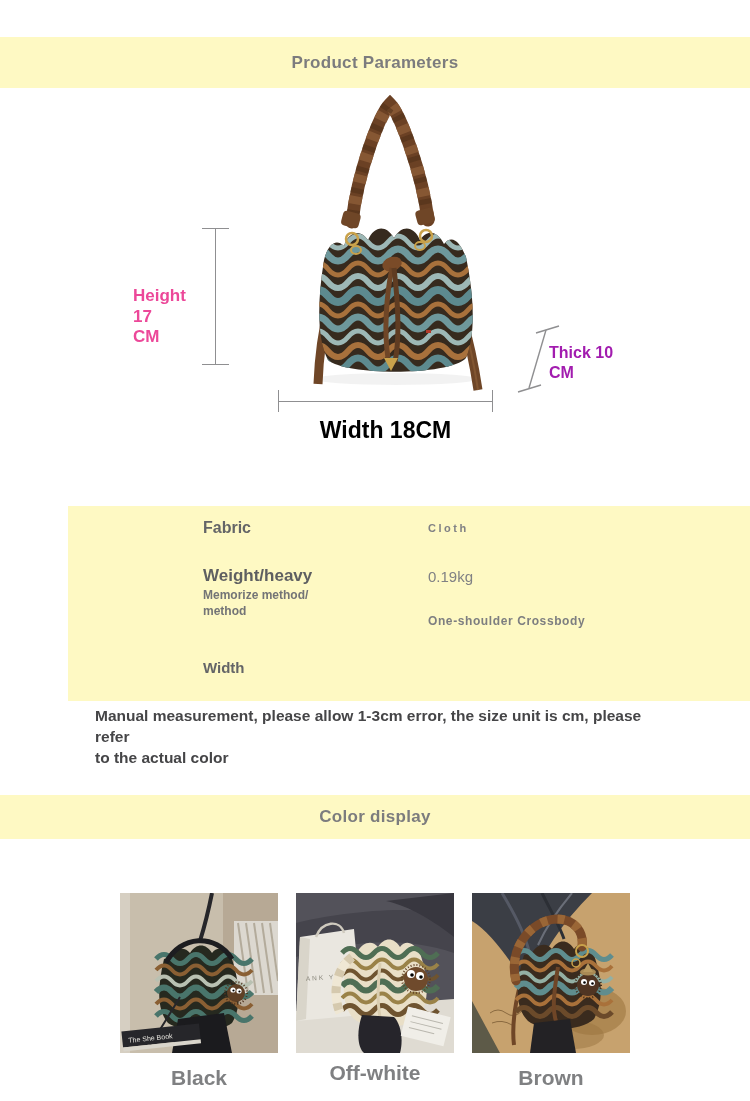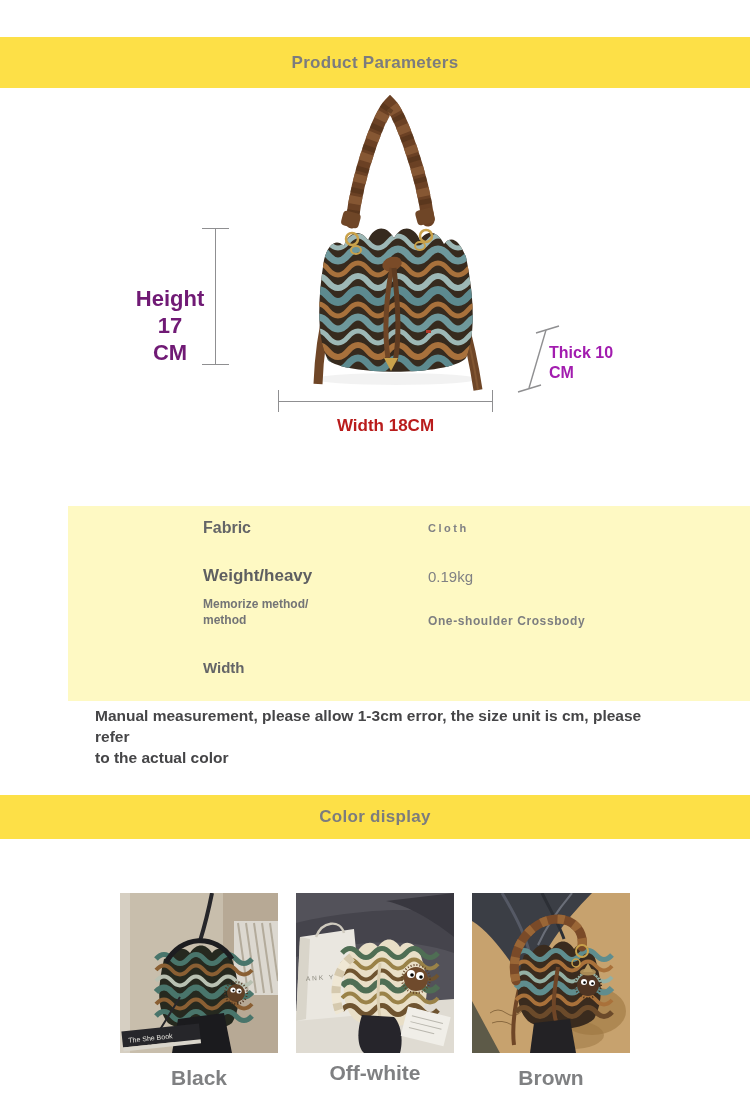--- a/index.html
+++ b/index.html
@@ -3,21 +3,21 @@
 <meta charset="utf-8">
 <style>
   html,body{margin:0;padding:0;}
   body{
     width:750px;height:1101px;position:relative;background:#ffffff;
     font-family:"Liberation Sans", sans-serif;overflow:hidden;
   }
   .abs{position:absolute;}
   .pre{white-space:pre-line;}
   .section-bar{
-    left:0;width:750px;background:#fde047;display:flex;
+    left:0;width:750px;background:#fef9c3;display:flex;
     align-items:center;justify-content:center;
   }
   .section-bar span{
     font-weight:bold;font-size:17px;color:#7c7c7e;letter-spacing:0.3px;
   }
   .dim-label{font-weight:bold;line-height:1.22;}
   .dim-line{background:#8f8f91;}
   .spec-table{
     left:68px;top:506px;width:712px;height:195px;background:#fef9c3;
   }
@@ -89,44 +89,44 @@
 
   <rect x="74" y="120" width="18" height="15" rx="4" fill="#6f4627" transform="rotate(15 83 127)"></rect>
   <rect x="148" y="117" width="18" height="15" rx="4" fill="#6f4627" transform="rotate(-15 157 124)"></rect>
   <circle cx="84" cy="147" r="6" fill="none" stroke="#c9a24b" stroke-width="2.5"></circle>
   <circle cx="158" cy="144" r="6" fill="none" stroke="#c9a24b" stroke-width="2.5"></circle>
 </svg>
 
 <div class="abs dim-line" style="left:202px;top:228px;width:27px;height:1px;"></div>
 <div class="abs dim-line" style="left:215px;top:228px;width:1px;height:136px;"></div>
 <div class="abs dim-line" style="left:202px;top:364px;width:27px;height:1px;"></div>
-<div class="abs dim-label pre" style="left:133px;top:286px;width:74px;font-size:22px;color:#701a75;text-align:center;">Height 17
+<div class="abs dim-label pre" style="left:133px;top:286px;width:74px;font-size:17px;color:#ec4899;">Height 17
 CM</div>
 
 <div class="abs dim-line" style="left:278px;top:390px;width:1px;height:22px;"></div>
 <div class="abs dim-line" style="left:278px;top:401px;width:215px;height:1px;"></div>
 <div class="abs dim-line" style="left:492px;top:390px;width:1px;height:22px;"></div>
-<div class="abs dim-label" style="left:278px;top:416px;width:215px;text-align:center;font-size:17px;color:#b91c1c;">Width 18CM</div>
+<div class="abs dim-label" style="left:278px;top:416px;width:215px;text-align:center;font-size:23px;color:#000000;">Width 18CM</div>
 
 <svg class="abs" style="left:512px;top:320px;" width="60" height="80" viewBox="0 0 60 80">
   <line x1="34" y1="10" x2="17" y2="68" stroke="#8f8f91" stroke-width="1.4"></line>
   <line x1="24" y1="13" x2="47" y2="6" stroke="#8f8f91" stroke-width="1.4"></line>
   <line x1="6" y1="72" x2="29" y2="65" stroke="#8f8f91" stroke-width="1.4"></line>
 </svg>
 <div class="abs dim-label pre" style="left:549px;top:343px;width:70px;font-size:16px;color:#a21caf;">Thick 10
 CM</div>
 
 <div class="abs spec-table">
   <div class="spec-label" style="top:13px;font-size:16px;">Fabric</div>
   <div class="spec-value" style="top:16px;font-size:11px;font-weight:bold;letter-spacing:2.5px;">Cloth</div>
 
   <div class="spec-label" style="top:60px;font-size:17px;color:#5e5f61;">Weight/heavy</div>
   <div class="spec-value" style="top:62px;font-size:15px;">0.19kg</div>
 
-  <div class="spec-label pre" style="top:91px;font-size:12px;color:#737476;line-height:1.3;">Memorize method/
+  <div class="spec-label pre" style="top:82px;font-size:12px;color:#737476;line-height:1.3;">Memorize method/
 method</div>
   <div class="spec-value" style="top:108px;font-size:12px;font-weight:bold;letter-spacing:0.6px;color:#7d7e80;">One-shoulder Crossbody</div>
 
   <div class="spec-label" style="top:153px;font-size:15px;">Width</div>
 </div>
 
 <div class="abs note pre">Manual measurement, please allow 1-3cm error, the size unit is cm, please refer
 to the actual color</div>
 
 <div class="abs section-bar" style="top:795px;height:44px;">

